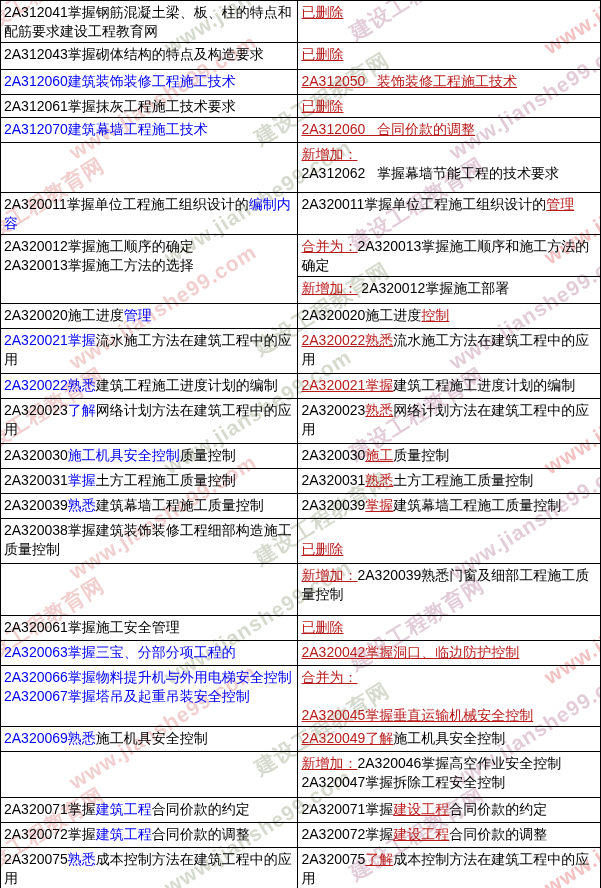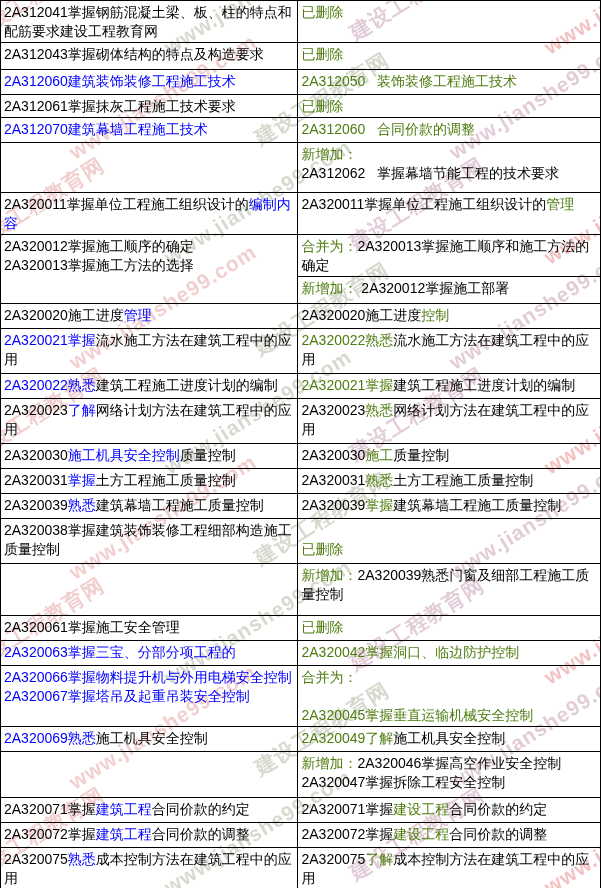--- a/index.html
+++ b/index.html
@@ -18,21 +18,21 @@
     width:601px;background:transparent;
   }
   table.cmp td{
     border:1px solid #000000;vertical-align:top;padding:2px 0 1px 3px;
     font-size:14px;line-height:19px;overflow:hidden;white-space:pre-wrap;
     word-break:break-all;
   }
   td.col-left{width:292px;}
   td.col-right{width:297px;}
   .c-k{color:#000000;}
-  .c-r{color:#4d7c0f;}
+  .c-r{color:#b91c1c;text-decoration:underline;}
   .c-b{color:#0000ff;}
   .para{min-height:19px;}
 </style>
 </head>
 <body>
 
 <div id="wm-layer">
     <span class="wm" style="color: rgb(238, 196, 196); left: -40px; top: -20px;">建设工程教育网</span>
     <span class="wm" style="color: rgb(204, 210, 194); left: 150px; top: -20px;">www.jianshe99.com</span>
     <span class="wm" style="color: rgb(220, 192, 207); left: 340px; top: -20px;">建设工程教育网</span>

